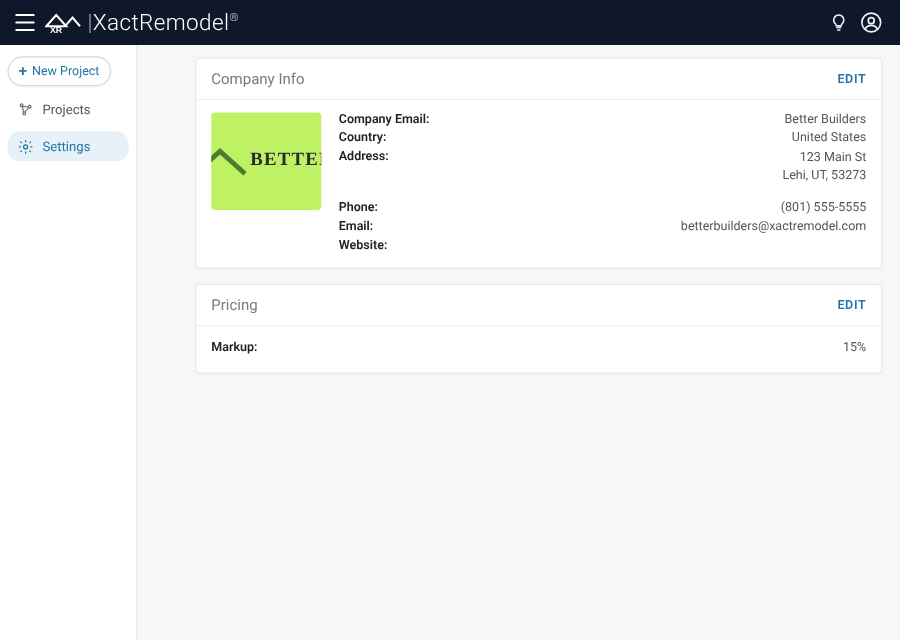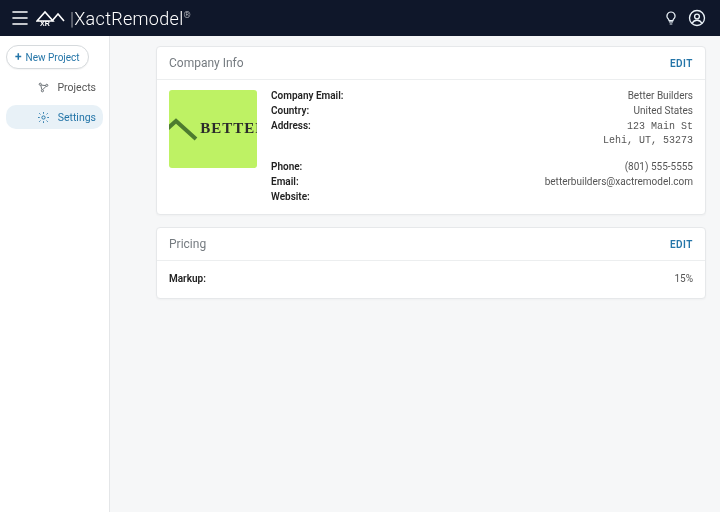--- a/index.html
+++ b/index.html
@@ -74,21 +74,20 @@
   }
   .nav-item {
     display:flex;
     align-items:center;
     gap:7px;
     padding: 5px 7px;
     border-radius: 10px;
     font-size: 10.5px;
     color:#555;
     cursor:pointer;
-    justify-content:flex-end;
   }
   .nav-item.active {
     background:#e8f1f7;
     color:#2475a8;
   }
   .nav-item .nav-icon {
     width:14px; height:14px;
     display:inline-flex; align-items:center; justify-content:center;
   }
   .main {
@@ -162,21 +161,21 @@
   .info-grid {
     flex:1;
     display:grid;
     grid-template-columns: 110px 1fr;
     row-gap:4px;
     font-size:10px;
     color:#222;
   }
   .info-label { color:#222; font-weight:600; }
   .info-value { text-align:right; color:#555; }
-  .addr-block { line-height:1.35;font-family:Liberation Mono, monospace; }
+  .addr-block { line-height:1.35; }
   .spacer-row { height:6px; }
   .pricing-row {
     display:flex;
     justify-content:space-between;
     font-size:10px;
     padding: 2px 0;
     gap: 16px;
   }
   .pricing-row .label { font-weight:600; color:#222;}
   .pricing-row .value { color:#555; }

